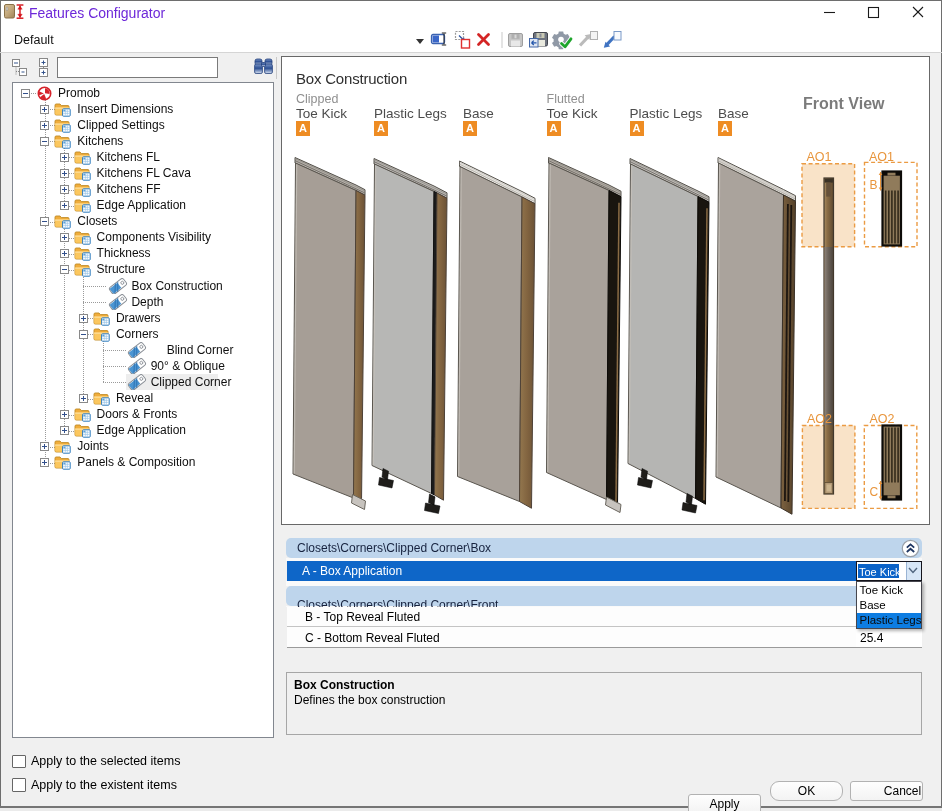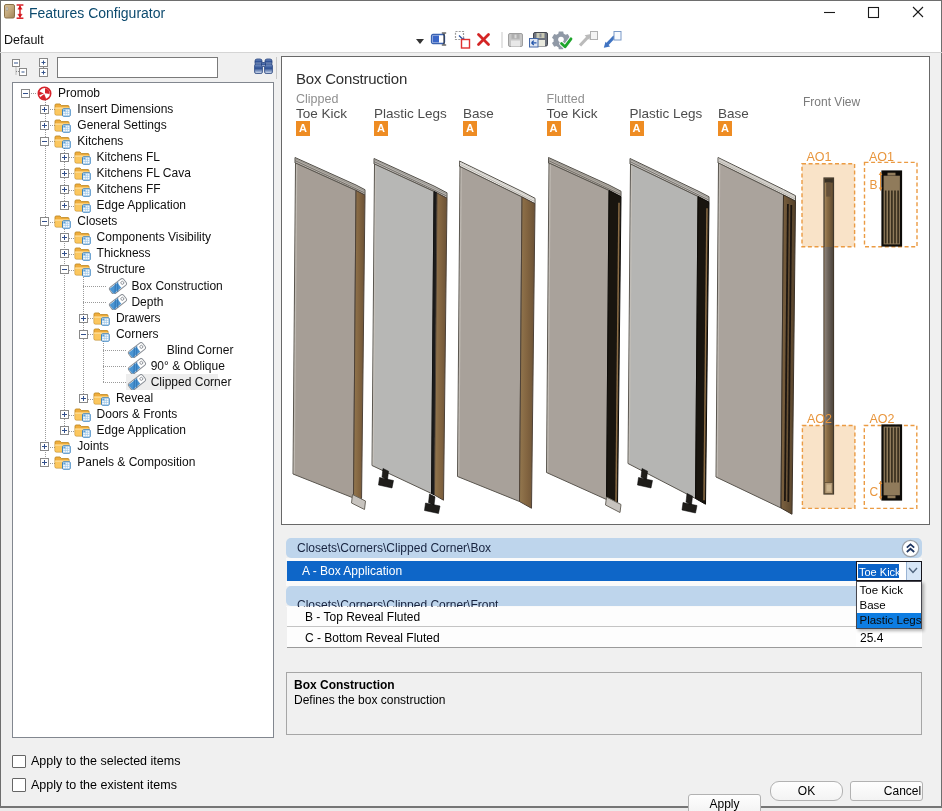--- a/index.html
+++ b/index.html
@@ -25,30 +25,30 @@
 <rect x="0.5" y="0.5" width="10" height="13.5" rx="1.5" fill="url(#door)" stroke="#8a7148" stroke-width="1"></rect>
 <rect x="2.2" y="3" width="1.6" height="3.6" rx="0.8" fill="#ddddde" stroke="#777" stroke-width="0.4"></rect>
 <g stroke="#d41118" stroke-width="1.4" fill="#d41118">
 <line x1="16" y1="1.6" x2="16" y2="13.6"></line>
 <line x1="12.6" y1="1" x2="19.4" y2="1"></line>
 <line x1="12.6" y1="14.2" x2="19.4" y2="14.2"></line>
 <path d="M16 2 L13.8 5.2 L18.2 5.2 Z" stroke-width="0.4"></path>
 <path d="M16 13.4 L13.8 10.2 L18.2 10.2 Z" stroke-width="0.4"></path>
 </g>
   </svg>
-<div class="txt" style="left:29px;top:5px;font-size:14px;color:#0c4a6e;">Features Configurator</div>
+<div class="txt" style="left:29px;top:5px;font-size:14px;color:#6d28d9;">Features Configurator</div>
 <svg class="abs" style="left:815px;top:0" width="120" height="26" viewBox="0 0 120 26">
 <g stroke="#1a1a1a" stroke-width="1.1" fill="none">
 <line x1="9" y1="12.5" x2="20" y2="12.5"></line>
 <rect x="53.5" y="7.5" width="10" height="10"></rect>
 <line x1="98" y1="7" x2="108" y2="17"></line>
       <line x1="108" y1="7" x2="98" y2="17"></line>
 </g>
   </svg>
-<div class="txt" style="left:4px;top:33px;font-size:12.5px;color:#111;">Default</div>
+<div class="txt" style="left:14px;top:33px;font-size:12.5px;color:#111;">Default</div>
 <svg class="abs" style="left:415px;top:37px" width="10" height="8">
     <path d="M1 2 L9 2 L5 7 Z" fill="#333"></path>
   </svg>
 <div class="abs" style="left:0;top:52px;width:942px;height:1px;background:#d5d5d5;"></div>
 <svg class="abs" style="left:428px;top:29px" width="200" height="22" viewBox="0 0 200 22">
 
 <rect x="3.5" y="5.5" width="13" height="9" rx="1.5" fill="#fff" stroke="#3a62b0" stroke-width="1.3"></rect>
 <rect x="4.5" y="6.5" width="6.5" height="7" fill="#3a66c8"></rect>
 <g stroke="#222" stroke-width="1">
       <line x1="16" y1="4.5" x2="16" y2="15.5"></line>
@@ -180,21 +180,21 @@
     <path d="M1.2 5.4 L14.8 5.4 L14.8 7 L1.2 7 Z" fill="#fdd98d"></path>
     <rect x="8.6" y="6.8" width="7.6" height="7.4" rx="0.8" fill="#fff" stroke="#2e7bbd" stroke-width="1"></rect>
     <g stroke="#8cbce4" stroke-width="0.6">
       <line x1="9.3" y1="9.3" x2="15.5" y2="9.3"></line>
       <line x1="11.3" y1="7.5" x2="11.3" y2="13.5"></line>
       <line x1="9.3" y1="11.4" x2="15.5" y2="11.4"></line>
       <line x1="13.3" y1="7.5" x2="13.3" y2="13.5"></line>
     </g>
     <rect x="9.4" y="7.6" width="1.9" height="1.7" fill="#5aa0d8"></rect>
   </svg>
-<div class="txt" style="left:77.3px;top:117.7px;font-size:12px;color:#101010;">General Settings</div>
+<div class="txt" style="left:77.3px;top:117.7px;font-size:12px;color:#101010;">Clipped Settings</div>
 <div class="abs" style="left:49.8px;top:141.2px;width:6px;height:1px;background:repeating-linear-gradient(to right,#9a9a9a 0,#9a9a9a 1px,transparent 1px,transparent 2px);"></div>
 <div class="abs" style="left:40.3px;top:136.7px;width:9px;height:9px;background:#fff;border:1px solid #898989;box-sizing:border-box;"></div>
 <div class="abs" style="left:42.3px;top:140.7px;width:5px;height:1px;background:#32508c;"></div>
 <svg class="abs" style="left:54.3px;top:133.7px" width="18" height="15" viewBox="0 0 18 15">
     <path d="M1 3.2 Q1 2 2.2 2 L6 2 L7.4 3.6 L14 3.6 Q15 3.6 15 4.8 L15 11.8 Q15 13 13.8 13 L2.2 13 Q1 13 1 11.8 Z" fill="#f0ad3c" stroke="#c08a25" stroke-width="0.9"></path>
     <path d="M1.2 5.4 L14.8 5.4 L14.8 11.8 Q14.8 12.8 13.8 12.8 L2.2 12.8 Q1.2 12.8 1.2 11.8 Z" fill="#fbc75f"></path>
     <path d="M1.2 5.4 L14.8 5.4 L14.8 7 L1.2 7 Z" fill="#fdd98d"></path>
     <rect x="8.6" y="6.8" width="7.6" height="7.4" rx="0.8" fill="#fff" stroke="#2e7bbd" stroke-width="1"></rect>
     <g stroke="#8cbce4" stroke-width="0.6">
       <line x1="9.3" y1="9.3" x2="15.5" y2="9.3"></line>
@@ -547,21 +547,21 @@
 <div class="txt" style="left:374px;top:106px;font-size:13.5px;color:#4c4c4c;">Plastic Legs</div>
 <div class="abs" style="left:374px;top:120.5px;width:14px;height:15px;background:#ee8c23;color:#fff;font-size:11px;font-weight:bold;text-align:center;line-height:15px;font-family:'Liberation Sans',sans-serif;">A</div>
 <div class="txt" style="left:463px;top:106px;font-size:13.5px;color:#4c4c4c;">Base</div>
 <div class="abs" style="left:463px;top:120.5px;width:14px;height:15px;background:#ee8c23;color:#fff;font-size:11px;font-weight:bold;text-align:center;line-height:15px;font-family:'Liberation Sans',sans-serif;">A</div>
 <div class="txt" style="left:546.5px;top:106px;font-size:13.5px;color:#4c4c4c;">Toe Kick</div>
 <div class="abs" style="left:546.5px;top:120.5px;width:14px;height:15px;background:#ee8c23;color:#fff;font-size:11px;font-weight:bold;text-align:center;line-height:15px;font-family:'Liberation Sans',sans-serif;">A</div>
 <div class="txt" style="left:629.5px;top:106px;font-size:13.5px;color:#4c4c4c;">Plastic Legs</div>
 <div class="abs" style="left:629.5px;top:120.5px;width:14px;height:15px;background:#ee8c23;color:#fff;font-size:11px;font-weight:bold;text-align:center;line-height:15px;font-family:'Liberation Sans',sans-serif;">A</div>
 <div class="txt" style="left:718px;top:106px;font-size:13.5px;color:#4c4c4c;">Base</div>
 <div class="abs" style="left:718px;top:120.5px;width:14px;height:15px;background:#ee8c23;color:#fff;font-size:11px;font-weight:bold;text-align:center;line-height:15px;font-family:'Liberation Sans',sans-serif;">A</div>
-<div class="txt" style="left:803px;top:95px;font-size:12px;color:#7b7b7b;">Front View</div>
+<div class="txt" style="left:803px;top:95px;font-size:16px;color:#7b7b7b;font-weight:bold;">Front View</div>
 <svg class="abs" style="left:282px;top:57px" width="647px" height="467px" viewBox="282 57 647 467">
     <defs>
 <linearGradient id="wood" x1="0" y1="0" x2="1" y2="0">
  <stop offset="0" stop-color="#93774e"></stop>
         <stop offset="0.5" stop-color="#826440"></stop>
         <stop offset="1" stop-color="#6b5236"></stop>
       </linearGradient>
 <linearGradient id="woodd" x1="0" y1="0" x2="1" y2="0">
  <stop offset="0" stop-color="#7d6240"></stop>
         <stop offset="1" stop-color="#54412a"></stop>

